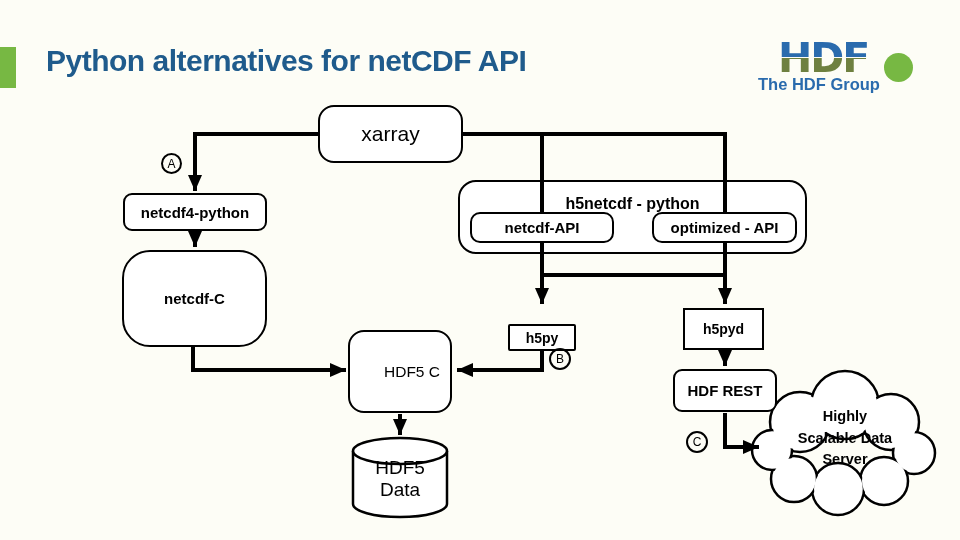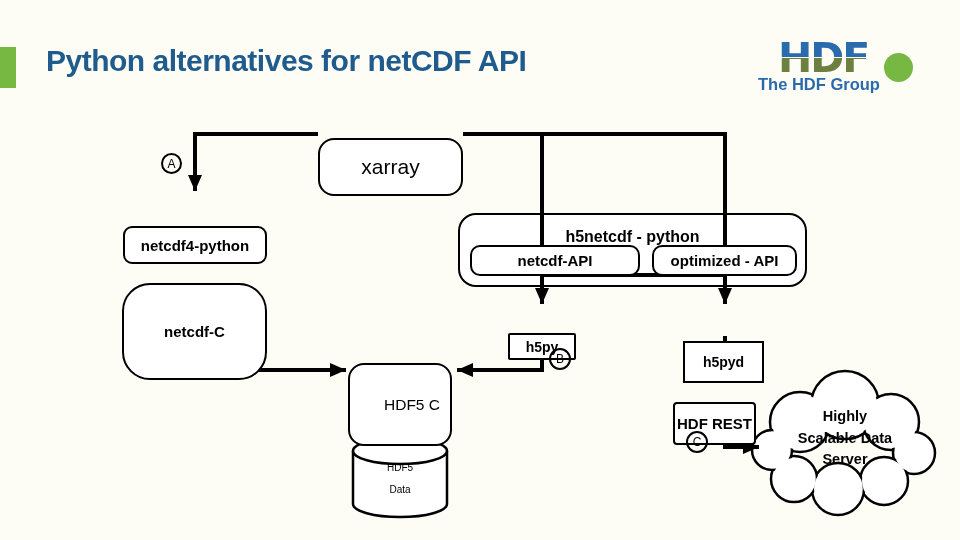--- a/index.html
+++ b/index.html
@@ -23,51 +23,50 @@
   .green-dot{position:absolute;left:884px;top:53px;width:29px;height:29px;border-radius:50%;background:var(--accent_green,#77B843);}
 
   
   .wires{position:absolute;left:0;top:0;z-index:2;}
   .node{
     position:absolute;z-index:3;box-sizing:border-box;
     background:#fff;border:2.5px solid var(--ink,#000);
     display:flex;align-items:center;justify-content:center;
     color:var(--ink,#000);font-family:"Liberation Sans",sans-serif;
     white-space:nowrap;
-    margin-top:33px;
   }
   .node.outer{z-index:1;align-items:flex-start;}
   .badge{
     position:absolute;z-index:4;box-sizing:border-box;
     border:2.5px solid var(--ink,#000);border-radius:50%;
     display:flex;align-items:center;justify-content:center;
     font-size:12px;color:var(--ink,#000);background:transparent;
     font-family:"Liberation Sans",sans-serif;
   }
   .float-label{
     position:absolute;z-index:3;text-align:center;color:var(--ink,#000);
     font-family:"Liberation Sans",sans-serif;
   }
   .float-label span{display:block;}
 
   
   #node-xarray{left:318px;top:105px;width:145px;height:58px;border-radius:16px;font-size:21px;}
   #node-netcdf4{left:123px;top:193px;width:144px;height:38px;border-radius:9px;font-size:15px;font-weight:bold;}
   #node-netcdfc{left:122px;top:250px;width:145px;height:97px;border-radius:28px;font-size:15px;font-weight:bold;}
   #node-h5outer{left:458px;top:180px;width:349px;height:74px;border-radius:18px;font-size:16px;font-weight:bold;padding-top:13px;}
-  #node-napi{left:470px;top:212px;width:170px;height:31px;border-radius:10px;font-size:15px;font-weight:bold;}
+  #node-napi{left:470px;top:212px;width:144px;height:31px;border-radius:10px;font-size:15px;font-weight:bold;}
   #node-oapi{left:652px;top:212px;width:145px;height:31px;border-radius:10px;font-size:15px;font-weight:bold;}
-  #node-h5py{left:508px;top:300px;width:68px;height:27px;border-radius:2px;font-size:14px;font-weight:bold;}
+  #node-h5py{left:508px;top:324px;width:68px;height:27px;border-radius:2px;font-size:14px;font-weight:bold;}
   #node-h5pyd{left:683px;top:308px;width:81px;height:42px;border-radius:0;font-size:14px;font-weight:bold;}
   #node-hdf5c{left:348px;top:330px;width:104px;height:83px;border-radius:16px;font-size:15.5px;padding-left:24px;}
-  #node-hdfrest{left:673px;top:369px;width:83px;height:43px;border-radius:4px;font-size:15px;font-weight:600;}
+  #node-hdfrest{left:673px;top:369px;width:104px;height:43px;border-radius:9px;font-size:15px;font-weight:600;}
   #badge-a{left:161px;top:153px;width:21px;height:21px;}
   #badge-b{left:549px;top:348px;width:22px;height:22px;}
   #badge-c{left:686px;top:431px;width:22px;height:22px;}
-  #label-cylinder{left:353px;top:457px;width:94px;font-size:10px;line-height:22px;}
+  #label-cylinder{left:353px;top:457px;width:94px;font-size:19px;line-height:22px;}
   #label-cloud{left:772px;top:406px;width:146px;font-size:14.5px;line-height:21.5px;font-weight:600;}
 </style>
 </head>
 <body>
 
 <div class="slide">
 
   <div class="accent-bar"></div>
   <div class="title">Python alternatives for netCDF API</div>
 

